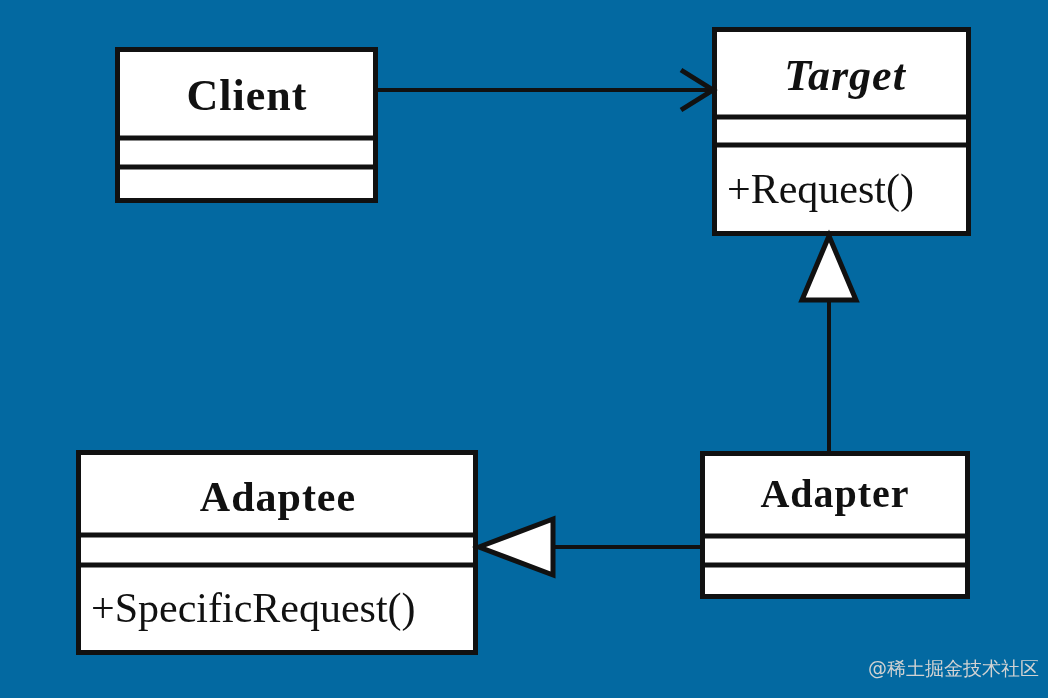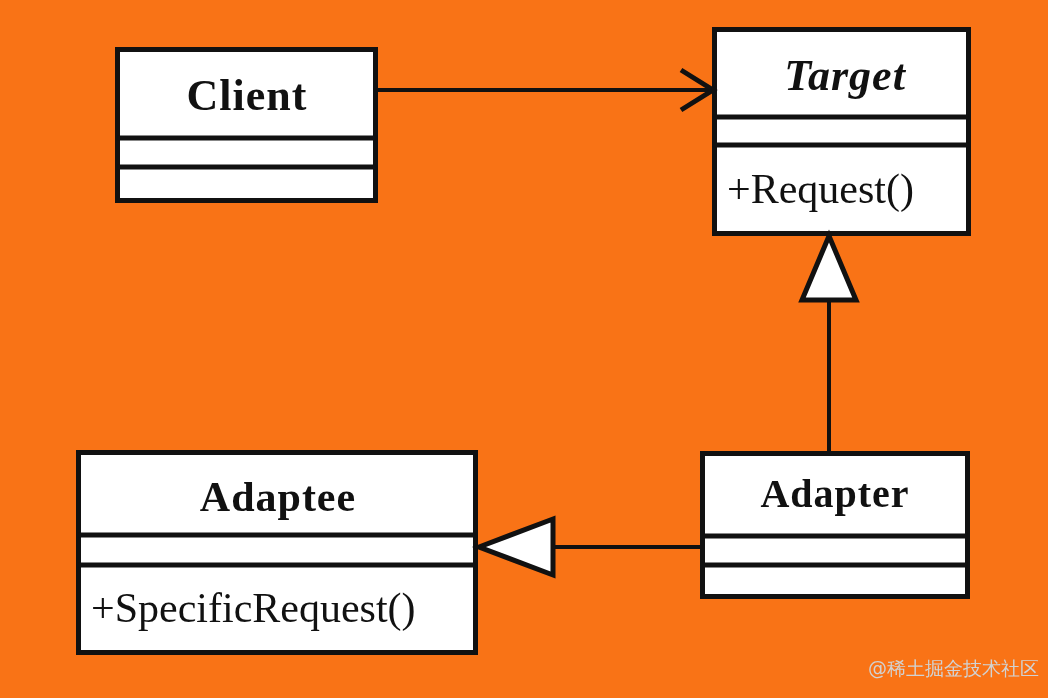--- a/index.html
+++ b/index.html
@@ -11,21 +11,21 @@
     width: 1048px;
     height: 698px;
     font-family: "Liberation Serif", "DejaVu Serif", serif;
     overflow: hidden;
     position: relative;
   }
   #diagram-root {
     position: relative;
     width: 1048px;
     height: 698px;
-    background: #f97316;
+    background: #0369a1;
   }
   svg#uml-canvas {
     position: absolute;
     left: 0;
     top: 0;
     width: 1048px;
     height: 698px;
     display: block;
   }
   .cls-box-rect {

